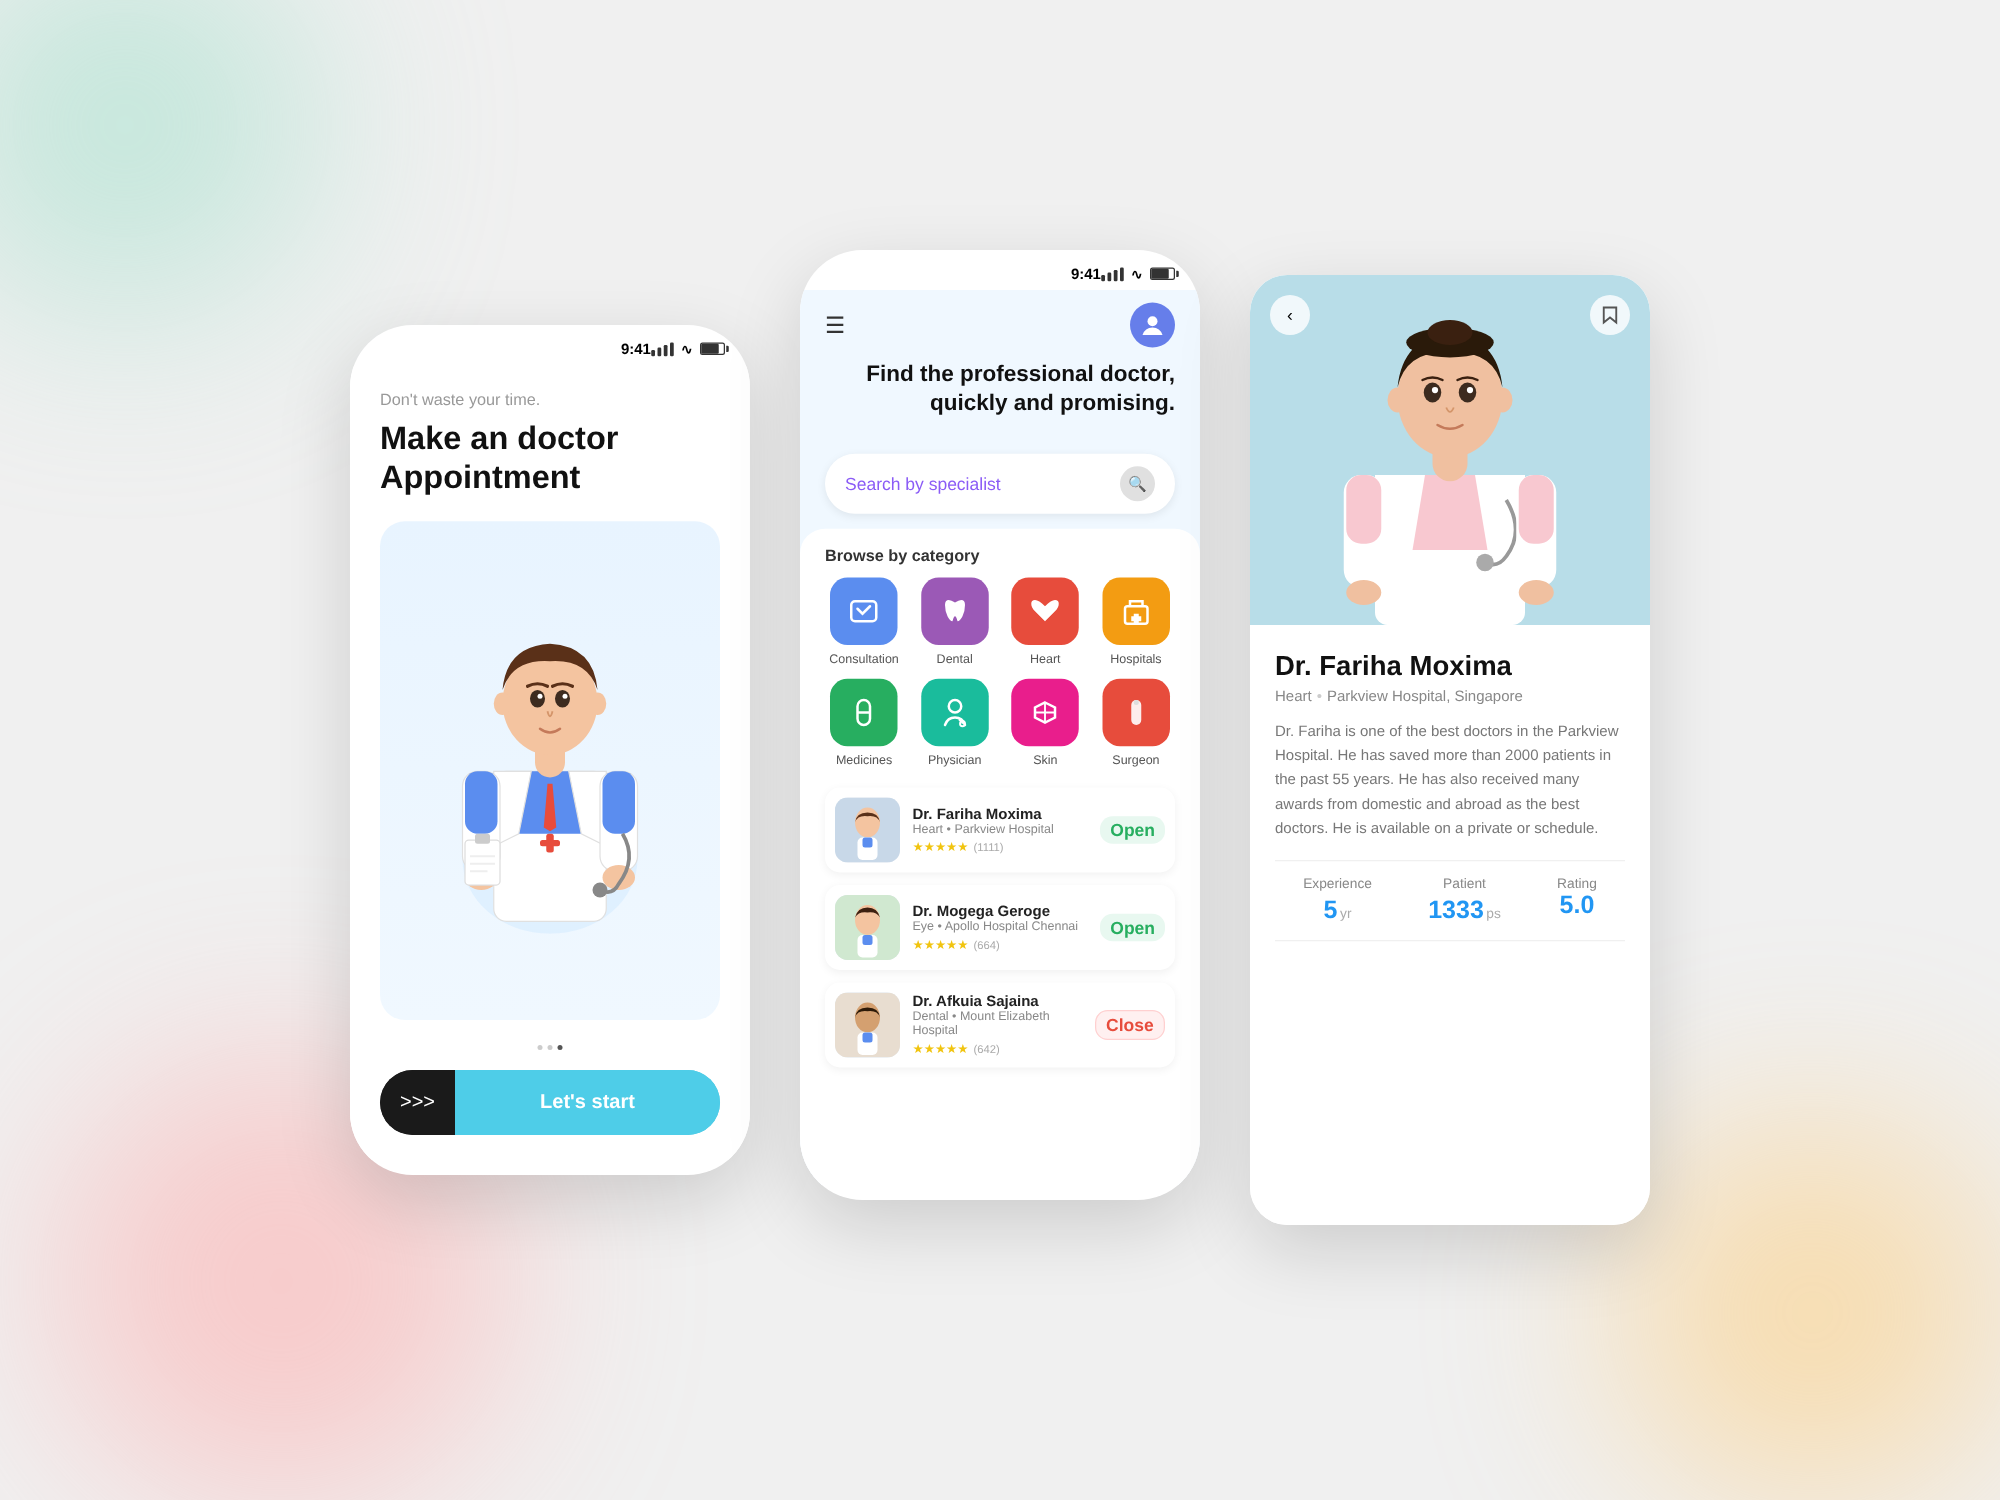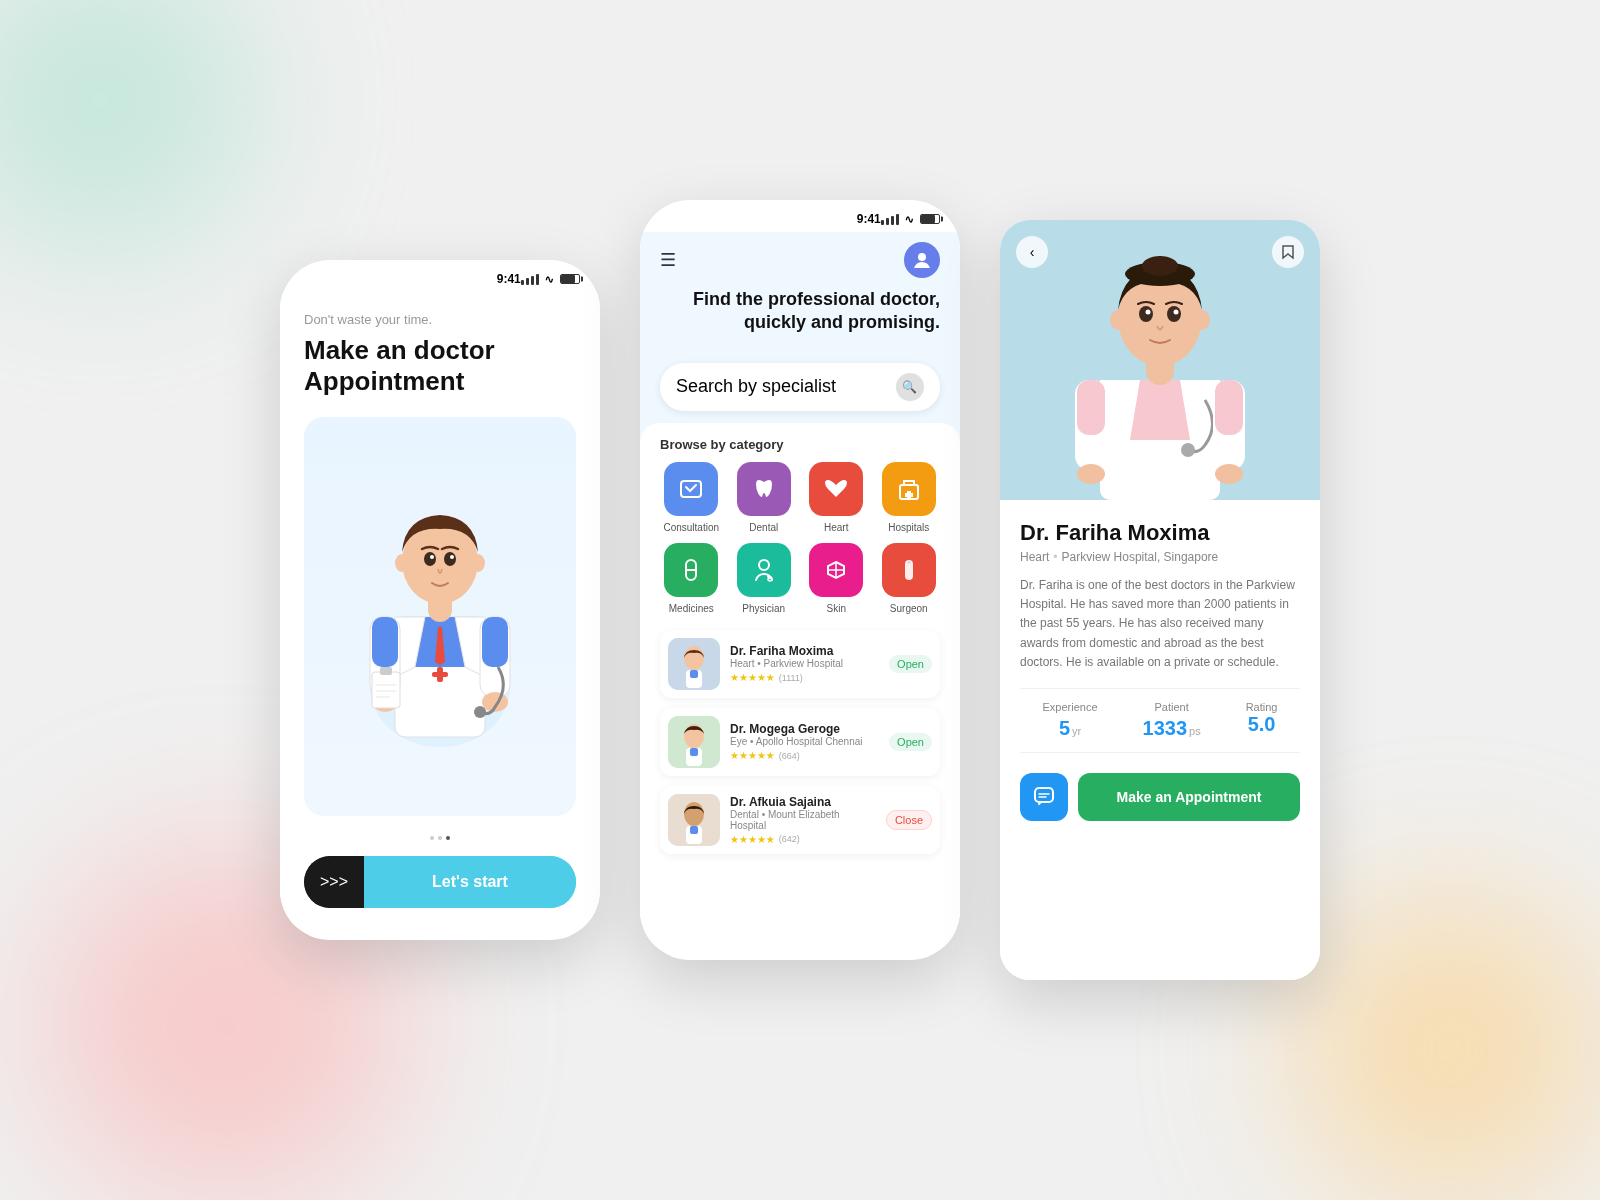--- a/index.html
+++ b/index.html
@@ -251,22 +251,22 @@
       margin: 12px 20px;
       background: white;
       border-radius: 25px;
       display: flex;
       align-items: center;
       padding: 10px 16px;
       box-shadow: 0 2px 8px rgba(0,0,0,0.08);
     }
     .search-placeholder {
       flex: 1;
-      color: #000000;
-      font-size: 18px;
+      color: #8b5cf6;
+      font-size: 14px;
     }
     .search-icon-circle {
       width: 28px;
       height: 28px;
       background: #e0e0e0;
       border-radius: 50%;
       display: flex;
       align-items: center;
       justify-content: center;
       font-size: 12px;
@@ -355,24 +355,24 @@
       margin-bottom: 3px;
     }
     .doctor-rating {
       display: flex;
       align-items: center;
       gap: 4px;
     }
     .stars { color: #f1c40f; font-size: 10px; }
     .rating-count { font-size: 9px; color: #aaa; }
     .status-badge {
-      font-size: 11px;
+      font-size: 14px;
       padding: 3px 8px;
       border-radius: 10px;
-      font-weight: 400;
+      font-weight: 700;
     }
     .badge-open { background: #e8f8f0; color: #27ae60; }
     .badge-close { background: #fff0f0; color: #e74c3c; border: 1px solid #ffd0d0; }
 
     
     .screen3-content {
       height: 100%;
       display: flex;
       flex-direction: column;
       background: white;
@@ -884,30 +884,17 @@
             </div>
           </div>
           <div class="stat-item">
             <span class="stat-label">Rating</span>
             <div class="stat-value">
               <span>5.0</span>
             </div>
           </div>
         </div>
 
-        <div class="action-row">
-          <div class="chat-btn">
-            <svg width="22" height="22" viewBox="0 0 22 22">
-              <rect x="2" y="2" width="18" height="14" rx="4" fill="none" stroke="white" stroke-width="2"></rect>
-              <path d="M 6 18 L 8 16 L 14 16" stroke="white" stroke-width="2" fill="none" stroke-linecap="round"></path>
-              <line x1="6" y1="8" x2="16" y2="8" stroke="white" stroke-width="1.5" stroke-linecap="round"></line>
-              <line x1="6" y1="11" x2="13" y2="11" stroke="white" stroke-width="1.5" stroke-linecap="round"></line>
-            </svg>
-          </div>
-          <div class="appt-btn">
-            <span>Make an Appointment</span>
-          </div>
-        </div>
       </div>
     </div>
   </div>
 
 </div>
 
 </body></html>

